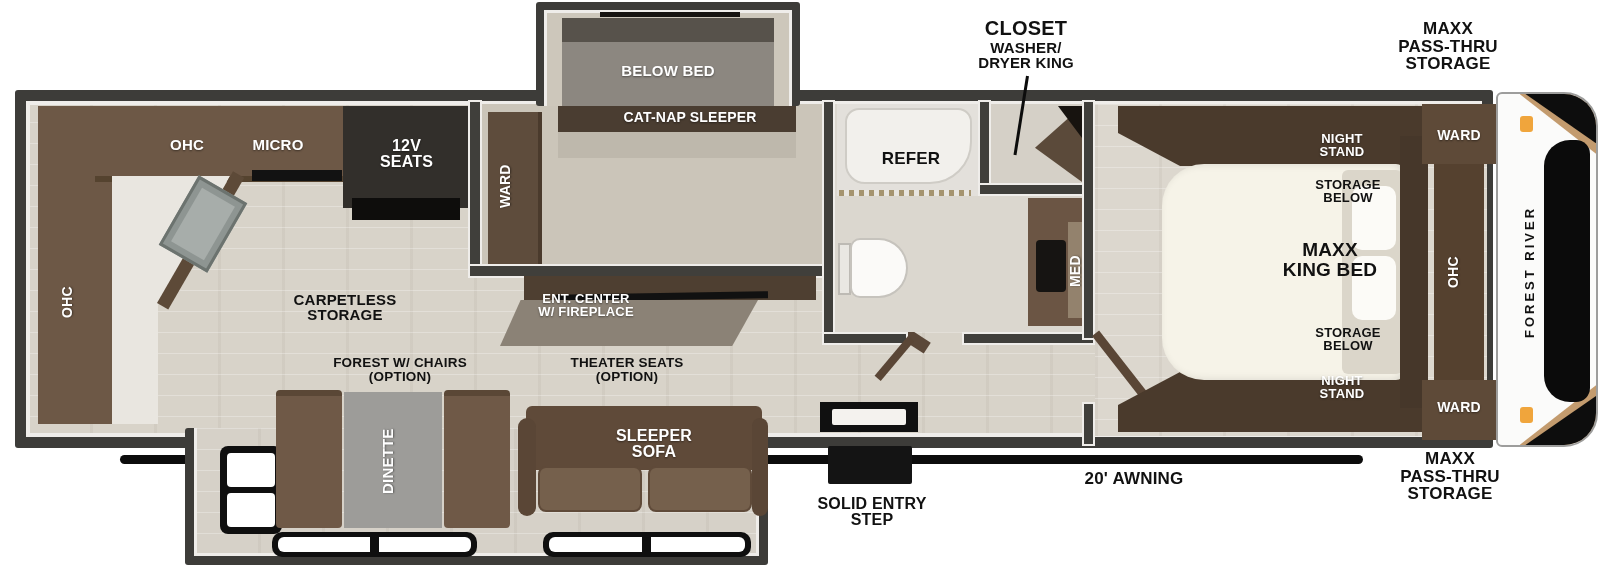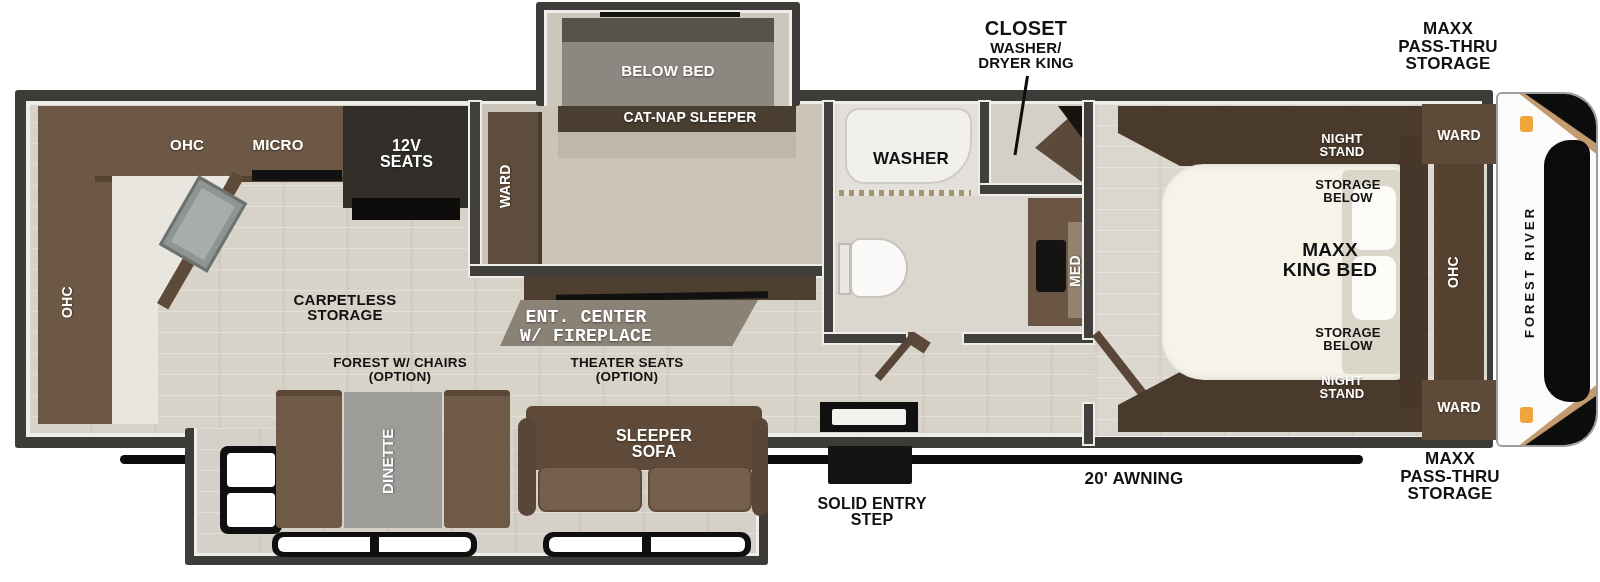--- a/index.html
+++ b/index.html
@@ -65,36 +65,36 @@
               box-shadow:inset 0 3px 0 #efedea, inset 3px 0 0 #efedea, inset -3px 0 0 #efedea;"></div>
   <div class="abs" style="left:562px; top:18px; width:212px; height:88px; background:#8c8780;"></div>
   <div class="abs" style="left:562px; top:18px; width:212px; height:24px; background:#57524b;"></div>
   <div class="abs" style="left:600px; top:12px; width:140px; height:5px; background:#151310;"></div>
   <div class="lbl wht" style="left:588px; top:63px; width:160px; font-size:15px;">BELOW BED</div>
 
   <div class="abs" style="left:524px; top:276px; width:292px; height:24px; background:#4e3f31;"></div>
   <div class="abs" style="left:556px; top:293px; width:212px; height:7px; background:#111; transform:rotate(-1deg);"></div>
   <div class="abs" style="left:500px; top:300px; width:258px; height:46px; background:#8b8276;
               clip-path:polygon(8% 0, 100% 0, 90% 100%, 0 100%);"></div>
-  <div class="lbl wht" style="left:496px; top:308px; width:180px; font-size:18px;font-family:Liberation Mono, monospace;">ENT. CENTER
+  <div class="lbl wht" style="left:496px; top:292px; width:180px; font-size:13px;">ENT. CENTER
 W/ FIREPLACE</div>
   <div class="abs" style="left:862px; top:298px; width:82px; height:13px; background:#5b4839; transform:rotate(33deg); transform-origin:0 0;"></div>
 
   <div class="abs" style="left:835px; top:104px; width:247px; height:228px; background:#dbd7cf;"></div>
   <div class="iwall" style="left:822px; top:100px; width:13px; height:245px;"></div>
   <div class="iwall" style="left:822px; top:332px; width:86px; height:13px;"></div>
   <div class="iwall" style="left:962px; top:332px; width:133px; height:13px;"></div>
   <div class="abs" style="left:908px; top:336px; width:8px; height:52px; background:#5a4636; transform:rotate(40deg); transform-origin:top left;"></div>
 
   <div class="abs" style="left:837px; top:104px; width:148px; height:92px; background:#e3e0db;"></div>
   <div class="abs" style="left:845px; top:108px; width:127px; height:76px; background:#f2f0ec; border:2px solid #cfccc6;
               border-radius:14px 14px 42px 20px; box-sizing:border-box;"></div>
   <div class="abs" style="left:839px; top:190px; width:132px; height:6px;
               background:repeating-linear-gradient(90deg,#a5946f 0 5px,#e8e5df 5px 10px);"></div>
-  <div class="lbl blk" style="left:845px; top:150px; width:132px; font-size:17px;">WASHER</div>
+  <div class="lbl blk" style="left:845px; top:150px; width:132px; font-size:17px;">REFER</div>
 
   <div class="abs" style="left:838px; top:243px; width:13px; height:52px; background:#e9e7e2; border:2px solid #bdbab4; box-sizing:border-box;"></div>
   <div class="abs" style="left:850px; top:238px; width:58px; height:60px; background:#fbfaf8; border:2px solid #c6c3bd;
               border-radius:10px 50% 50% 10px / 10px 50% 50% 10px; box-sizing:border-box;"></div>
 
   <div class="abs" style="left:1028px; top:198px; width:67px; height:128px; background:#6b5544;"></div>
   <div class="abs" style="left:1036px; top:240px; width:30px; height:52px; background:#161412; border-radius:4px;"></div>
   <div class="abs" style="left:1068px; top:222px; width:26px; height:96px; background:#93826d;"></div>
   <div class="lbl wht vtext" style="left:1068px; top:246px; width:26px; height:50px; font-size:14px;">MED</div>
 

